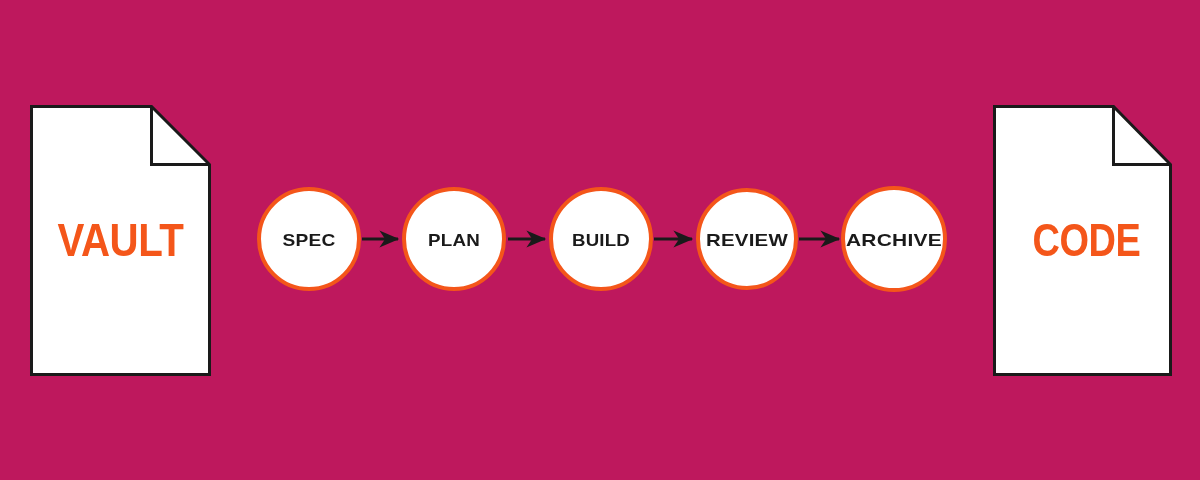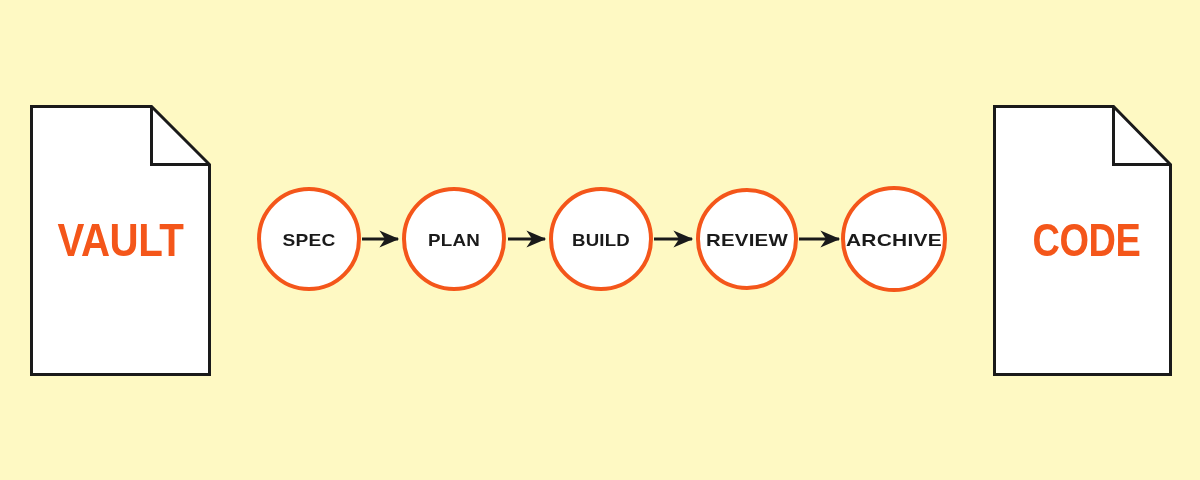--- a/index.html
+++ b/index.html
@@ -8,21 +8,21 @@
     padding: 0;
     background: #ffffff;
   }
   body {
     font-family: "Liberation Sans", sans-serif;
   }
   #canvas {
     position: relative;
     width: 1200px;
     height: 480px;
-    background: #fef9c3;
+    background: #be185d;
     overflow: hidden;
   }
   #diagram-svg {
     position: absolute;
     left: 0;
     top: 0;
     width: 1200px;
     height: 480px;
     display: block;
   }

